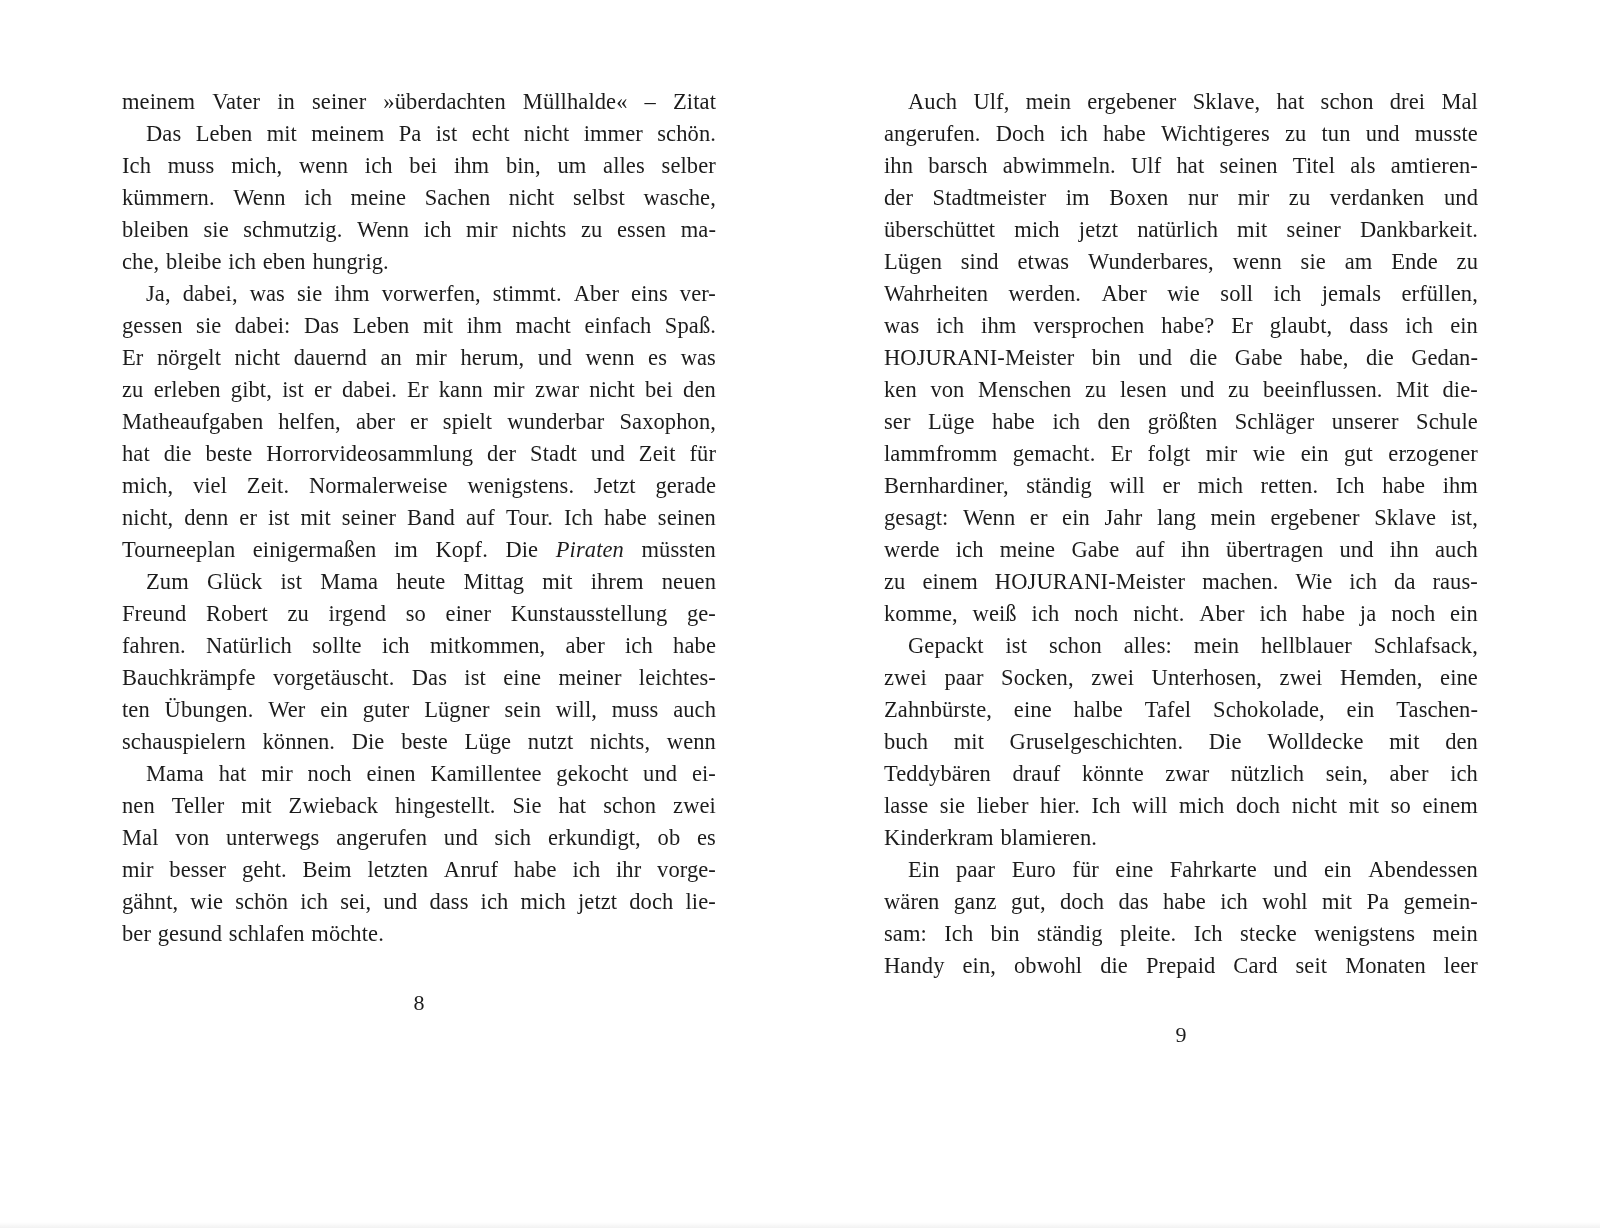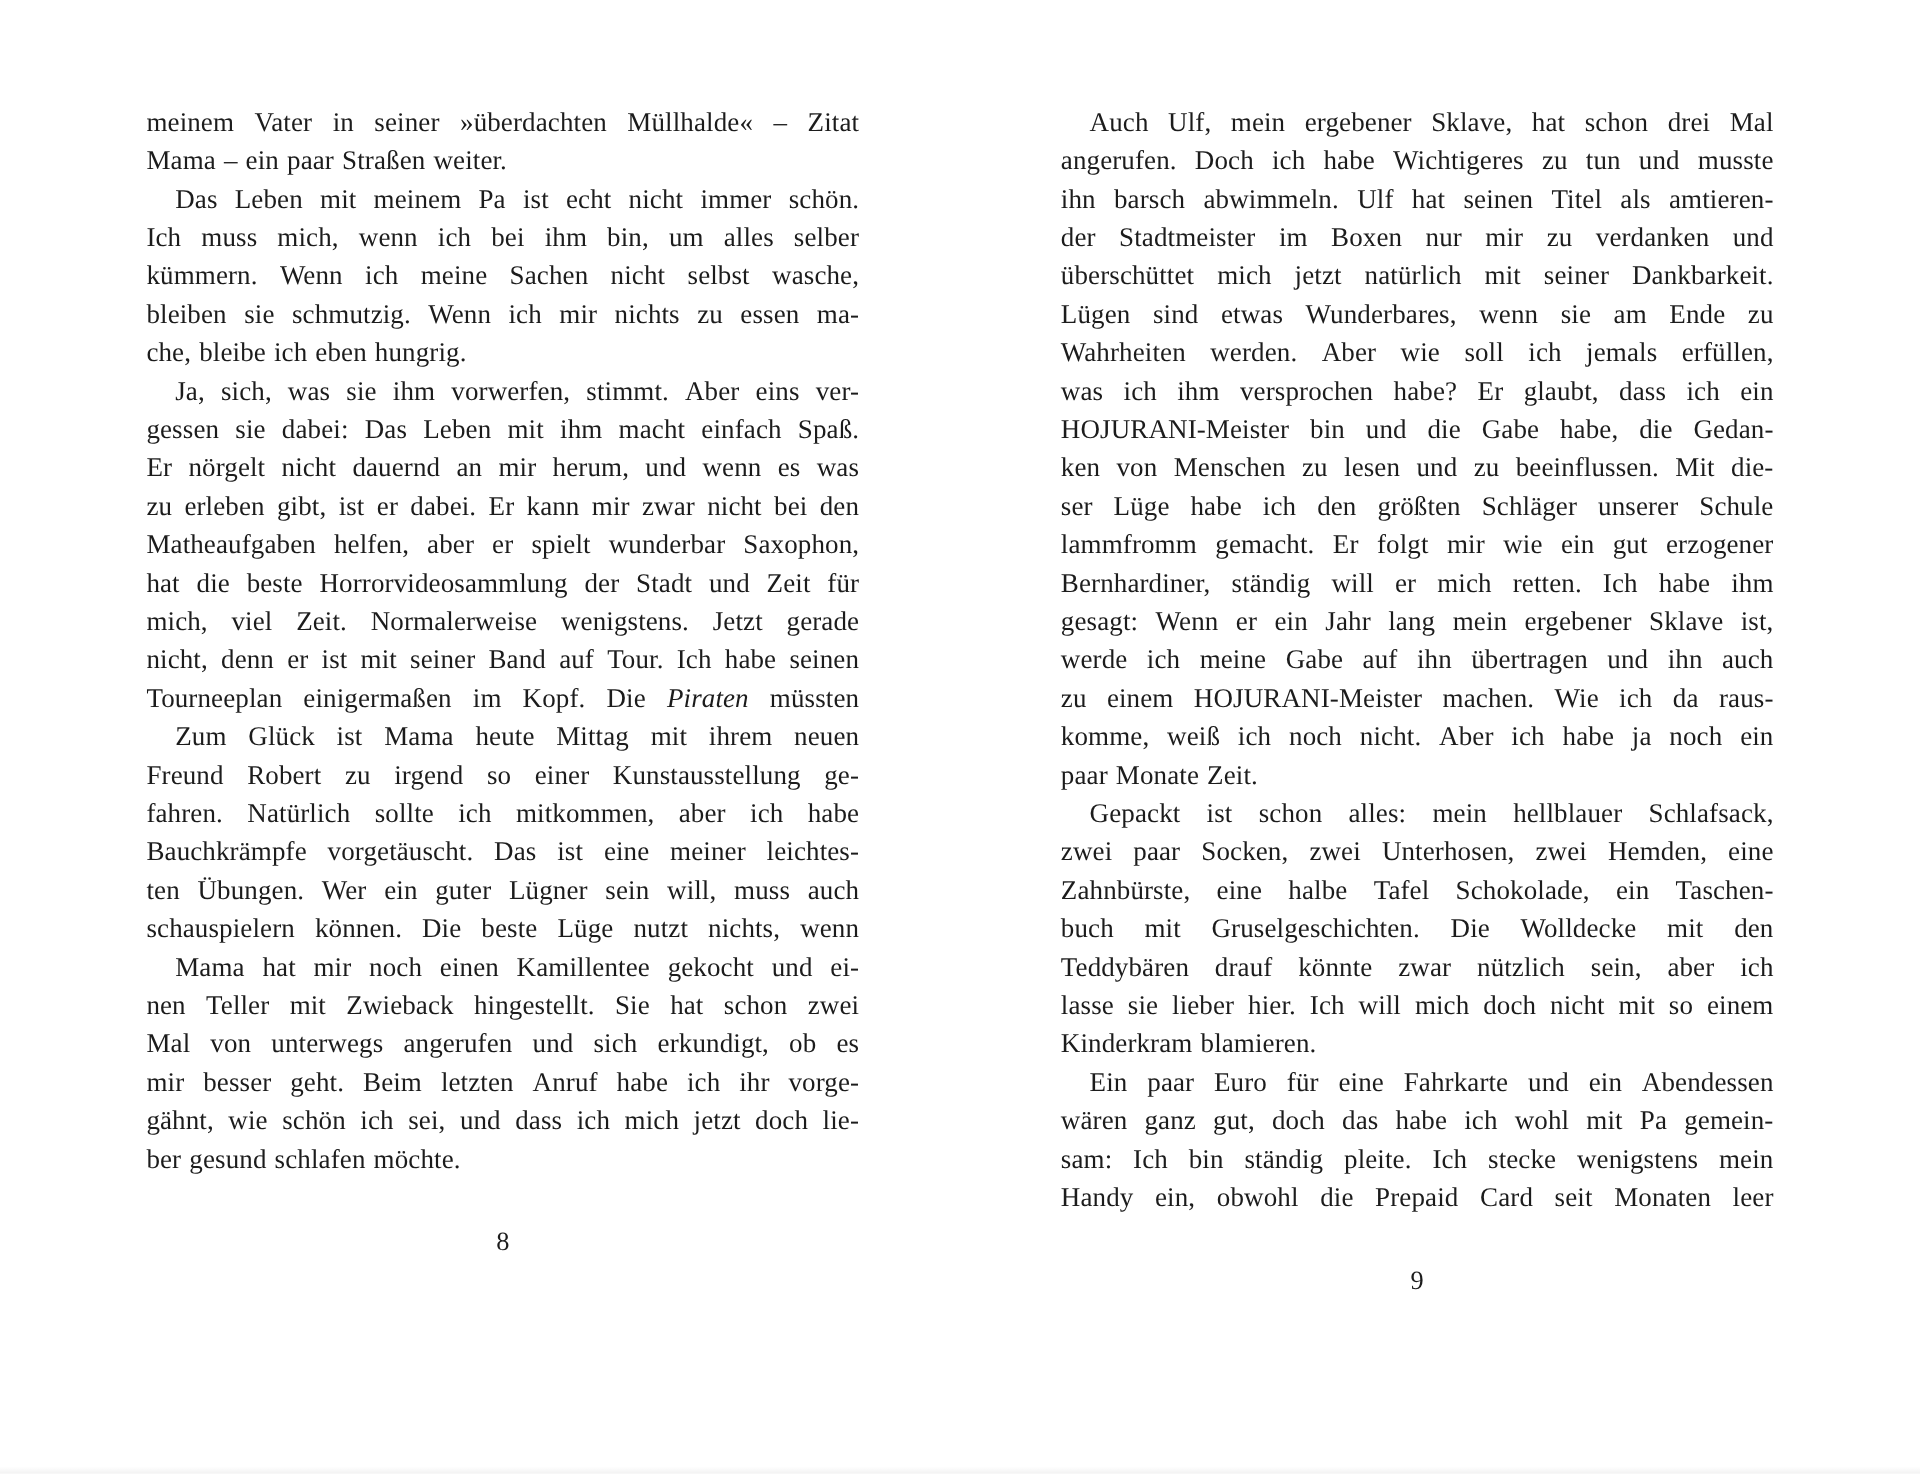--- a/index.html
+++ b/index.html
@@ -67,21 +67,20 @@
           <div class="line">
             <span>meinem</span>
             <span>Vater</span>
             <span>in</span>
             <span>seiner</span>
             <span>»überdachten</span>
             <span>Müllhalde«</span>
             <span>–</span>
             <span>Zitat</span>
           </div>
-          <div class="line last">Mama – ein paar Straßen weiter.</div>
         </div>
         <div class="para">
           <div class="line indent">
             <span>Das</span>
             <span>Leben</span>
             <span>mit</span>
             <span>meinem</span>
             <span>Pa</span>
             <span>ist</span>
             <span>echt</span>
@@ -122,21 +121,21 @@
             <span>nichts</span>
             <span>zu</span>
             <span>essen</span>
             <span>ma-</span>
           </div>
           <div class="line last">che, bleibe ich eben hungrig.</div>
         </div>
         <div class="para">
           <div class="line indent">
             <span>Ja,</span>
-            <span>sich,</span>
+            <span>dabei,</span>
             <span>was</span>
             <span>sie</span>
             <span>ihm</span>
             <span>vorwerfen,</span>
             <span>stimmt.</span>
             <span>Aber</span>
             <span>eins</span>
             <span>ver-</span>
           </div>
           <div class="line">
@@ -546,21 +545,20 @@
             <span>ich</span>
             <span>noch</span>
             <span>nicht.</span>
             <span>Aber</span>
             <span>ich</span>
             <span>habe</span>
             <span>ja</span>
             <span>noch</span>
             <span>ein</span>
           </div>
-          <div class="line last">paar Monate Zeit.</div>
         </div>
         <div class="para">
           <div class="line indent">
             <span>Gepackt</span>
             <span>ist</span>
             <span>schon</span>
             <span>alles:</span>
             <span>mein</span>
             <span>hellblauer</span>
             <span>Schlafsack,</span>

